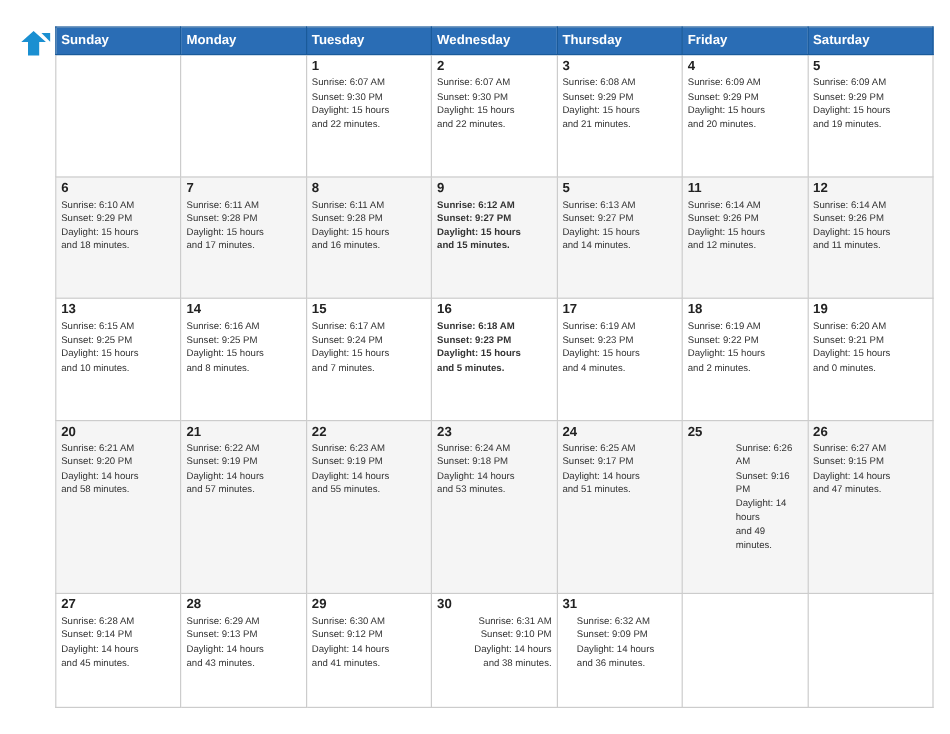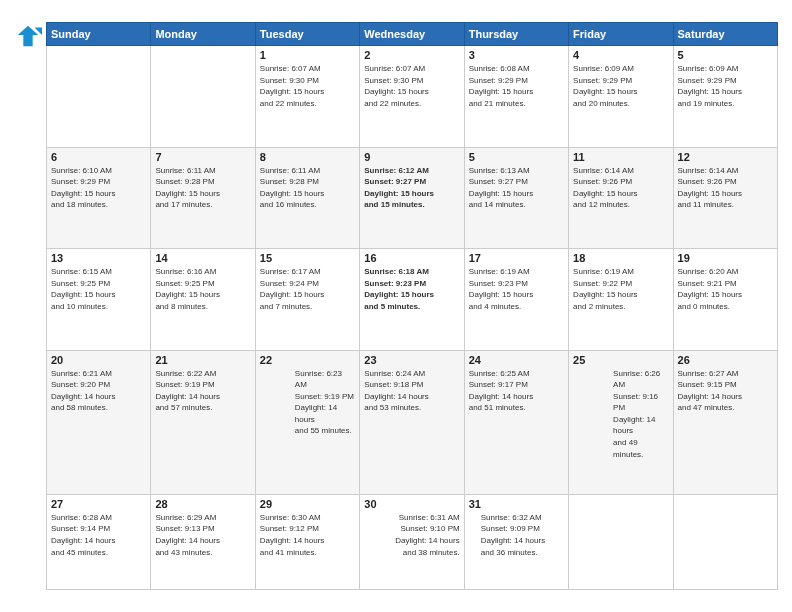--- a/index.html
+++ b/index.html
@@ -292,21 +292,21 @@
           </td>
           <td>
             <span class="day-num">21</span>
             <div class="day-info" style="white-space: pre-line;">Sunrise: 6:22 AM
 Sunset: 9:19 PM
 Daylight: 14 hours
 and 57 minutes.</div>
           </td>
           <td>
             <span class="day-num">22</span>
-            <div class="day-info" style="white-space: pre-line; margin-left: 35px;">Sunrise: 6:23 AM
+            <div class="day-info" style="white-space: pre-line;">Sunrise: 6:23 AM
 Sunset: 9:19 PM
 Daylight: 14 hours
 and 55 minutes.</div>
           </td>
           <td>
             <span class="day-num">23</span>
             <div class="day-info" style="white-space: pre-line;">Sunrise: 6:24 AM
 Sunset: 9:18 PM
 Daylight: 14 hours
 and 53 minutes.</div>

